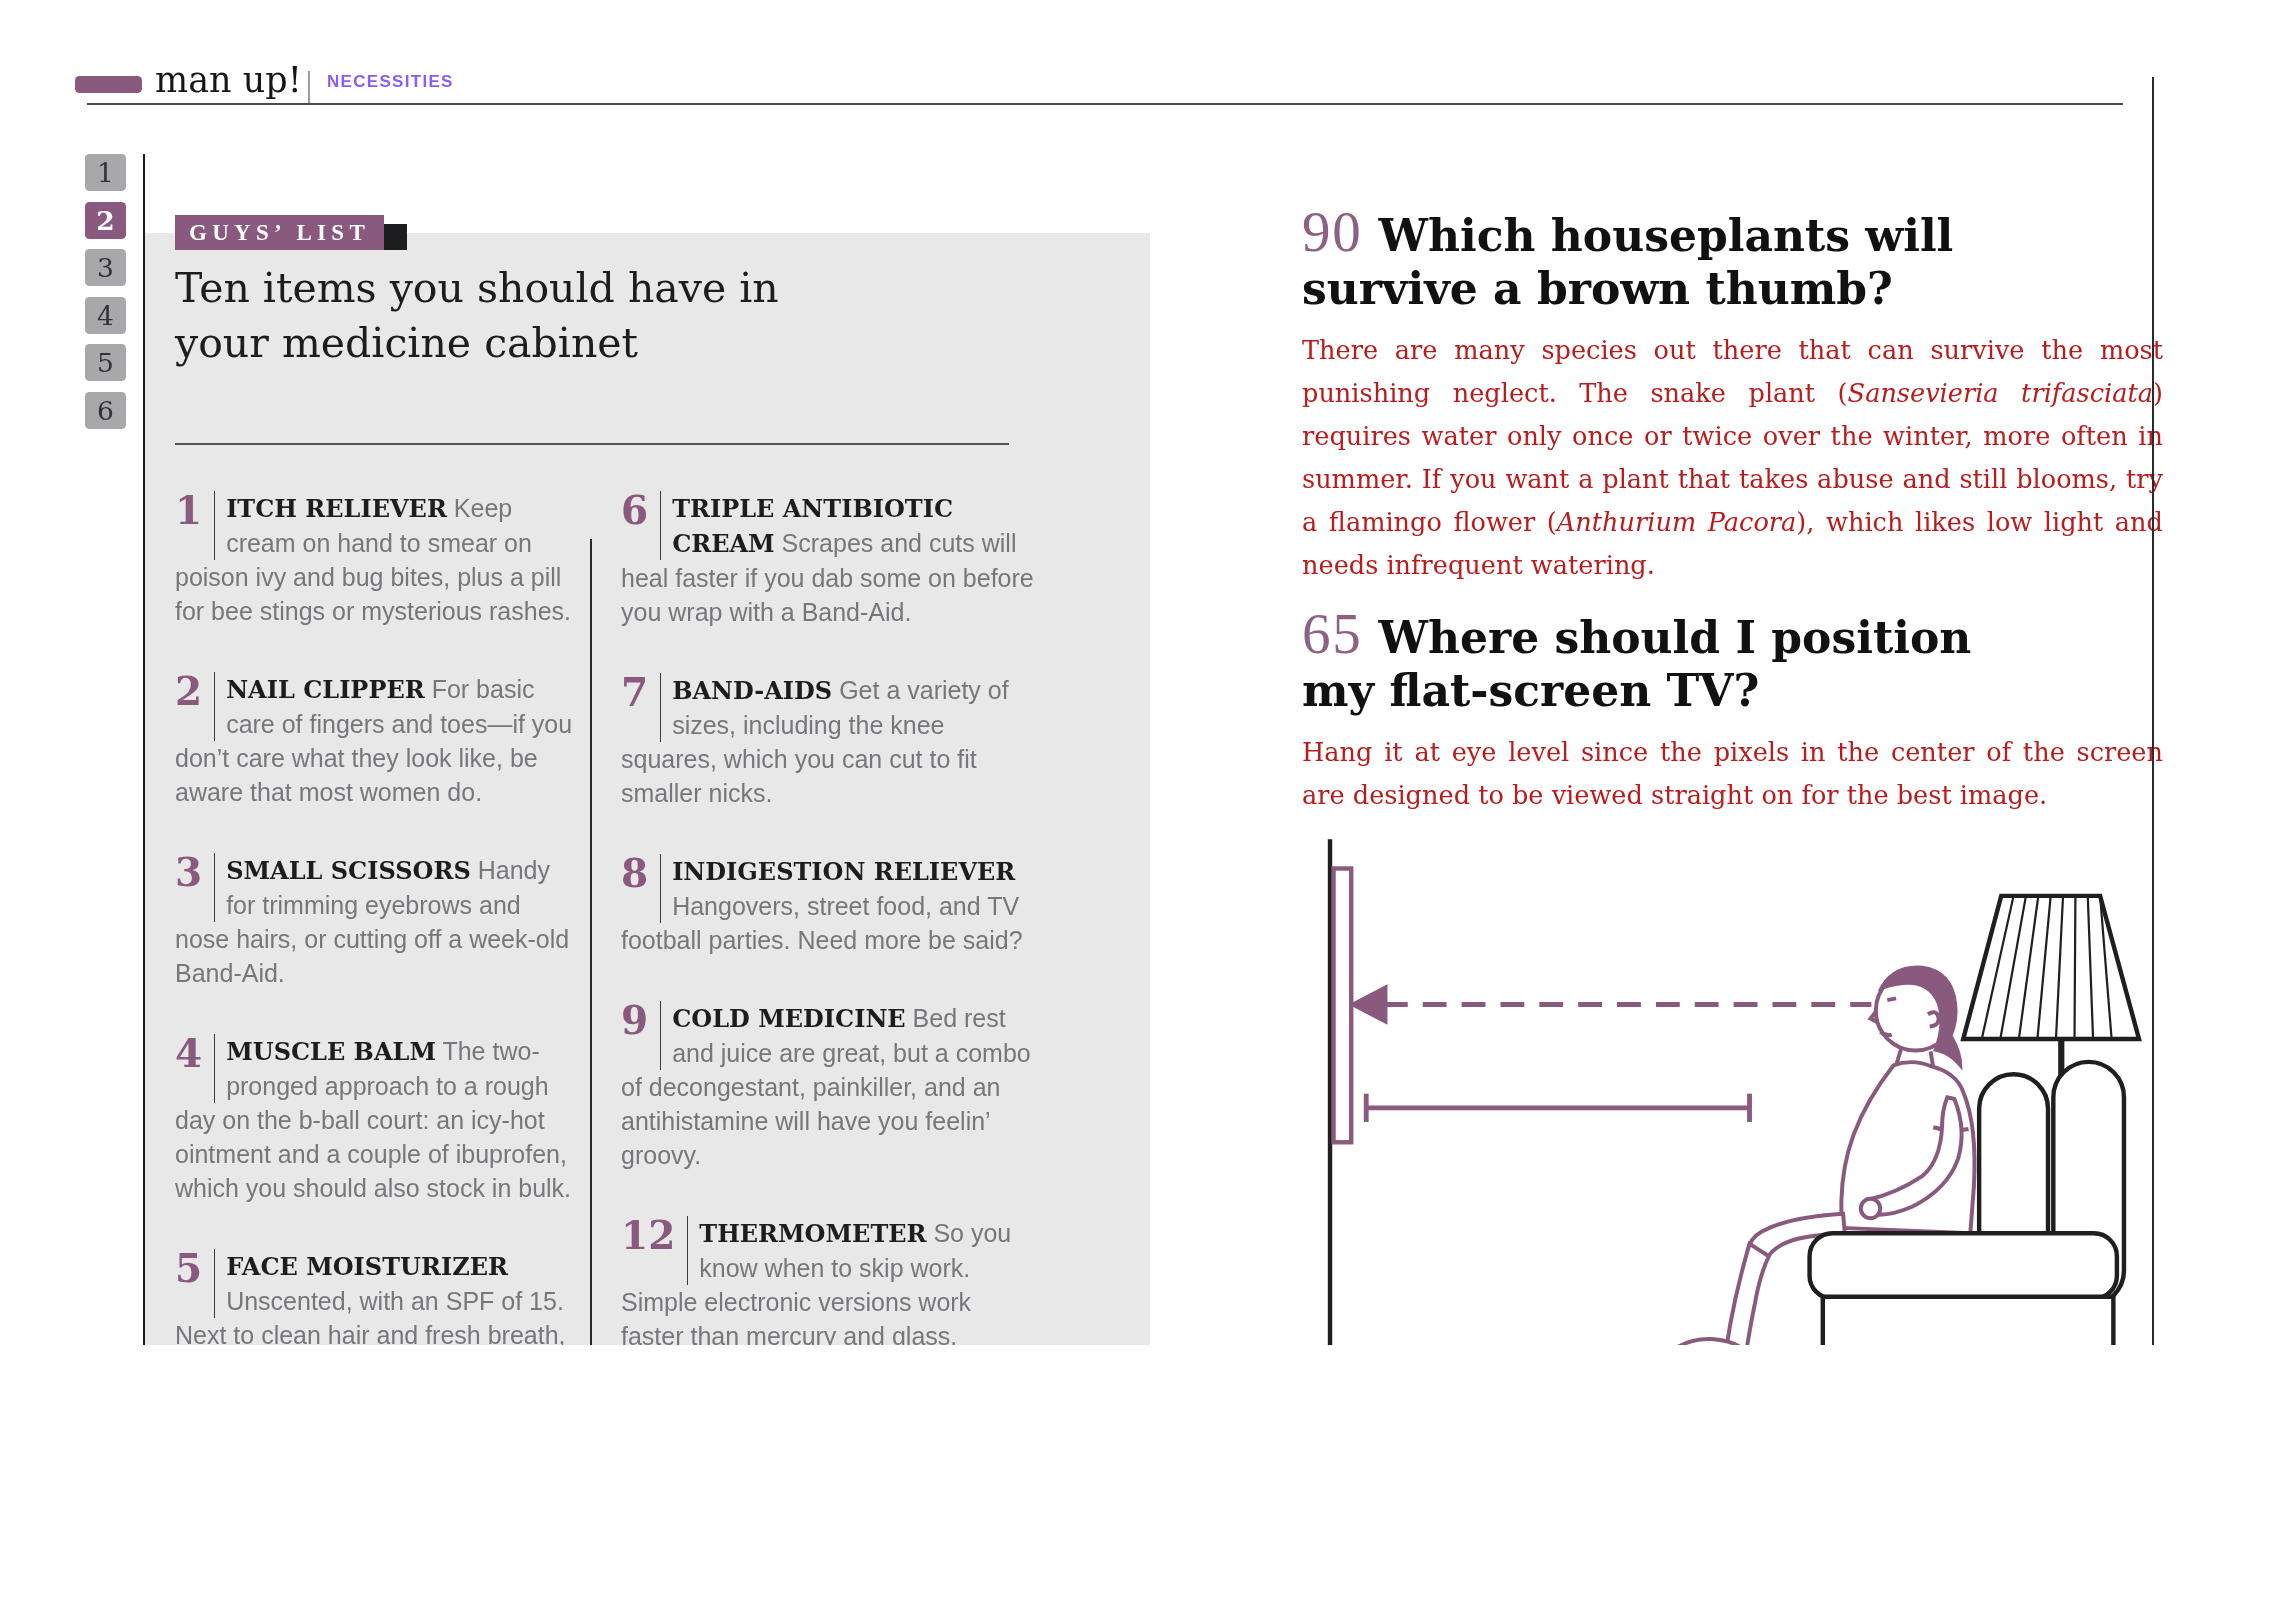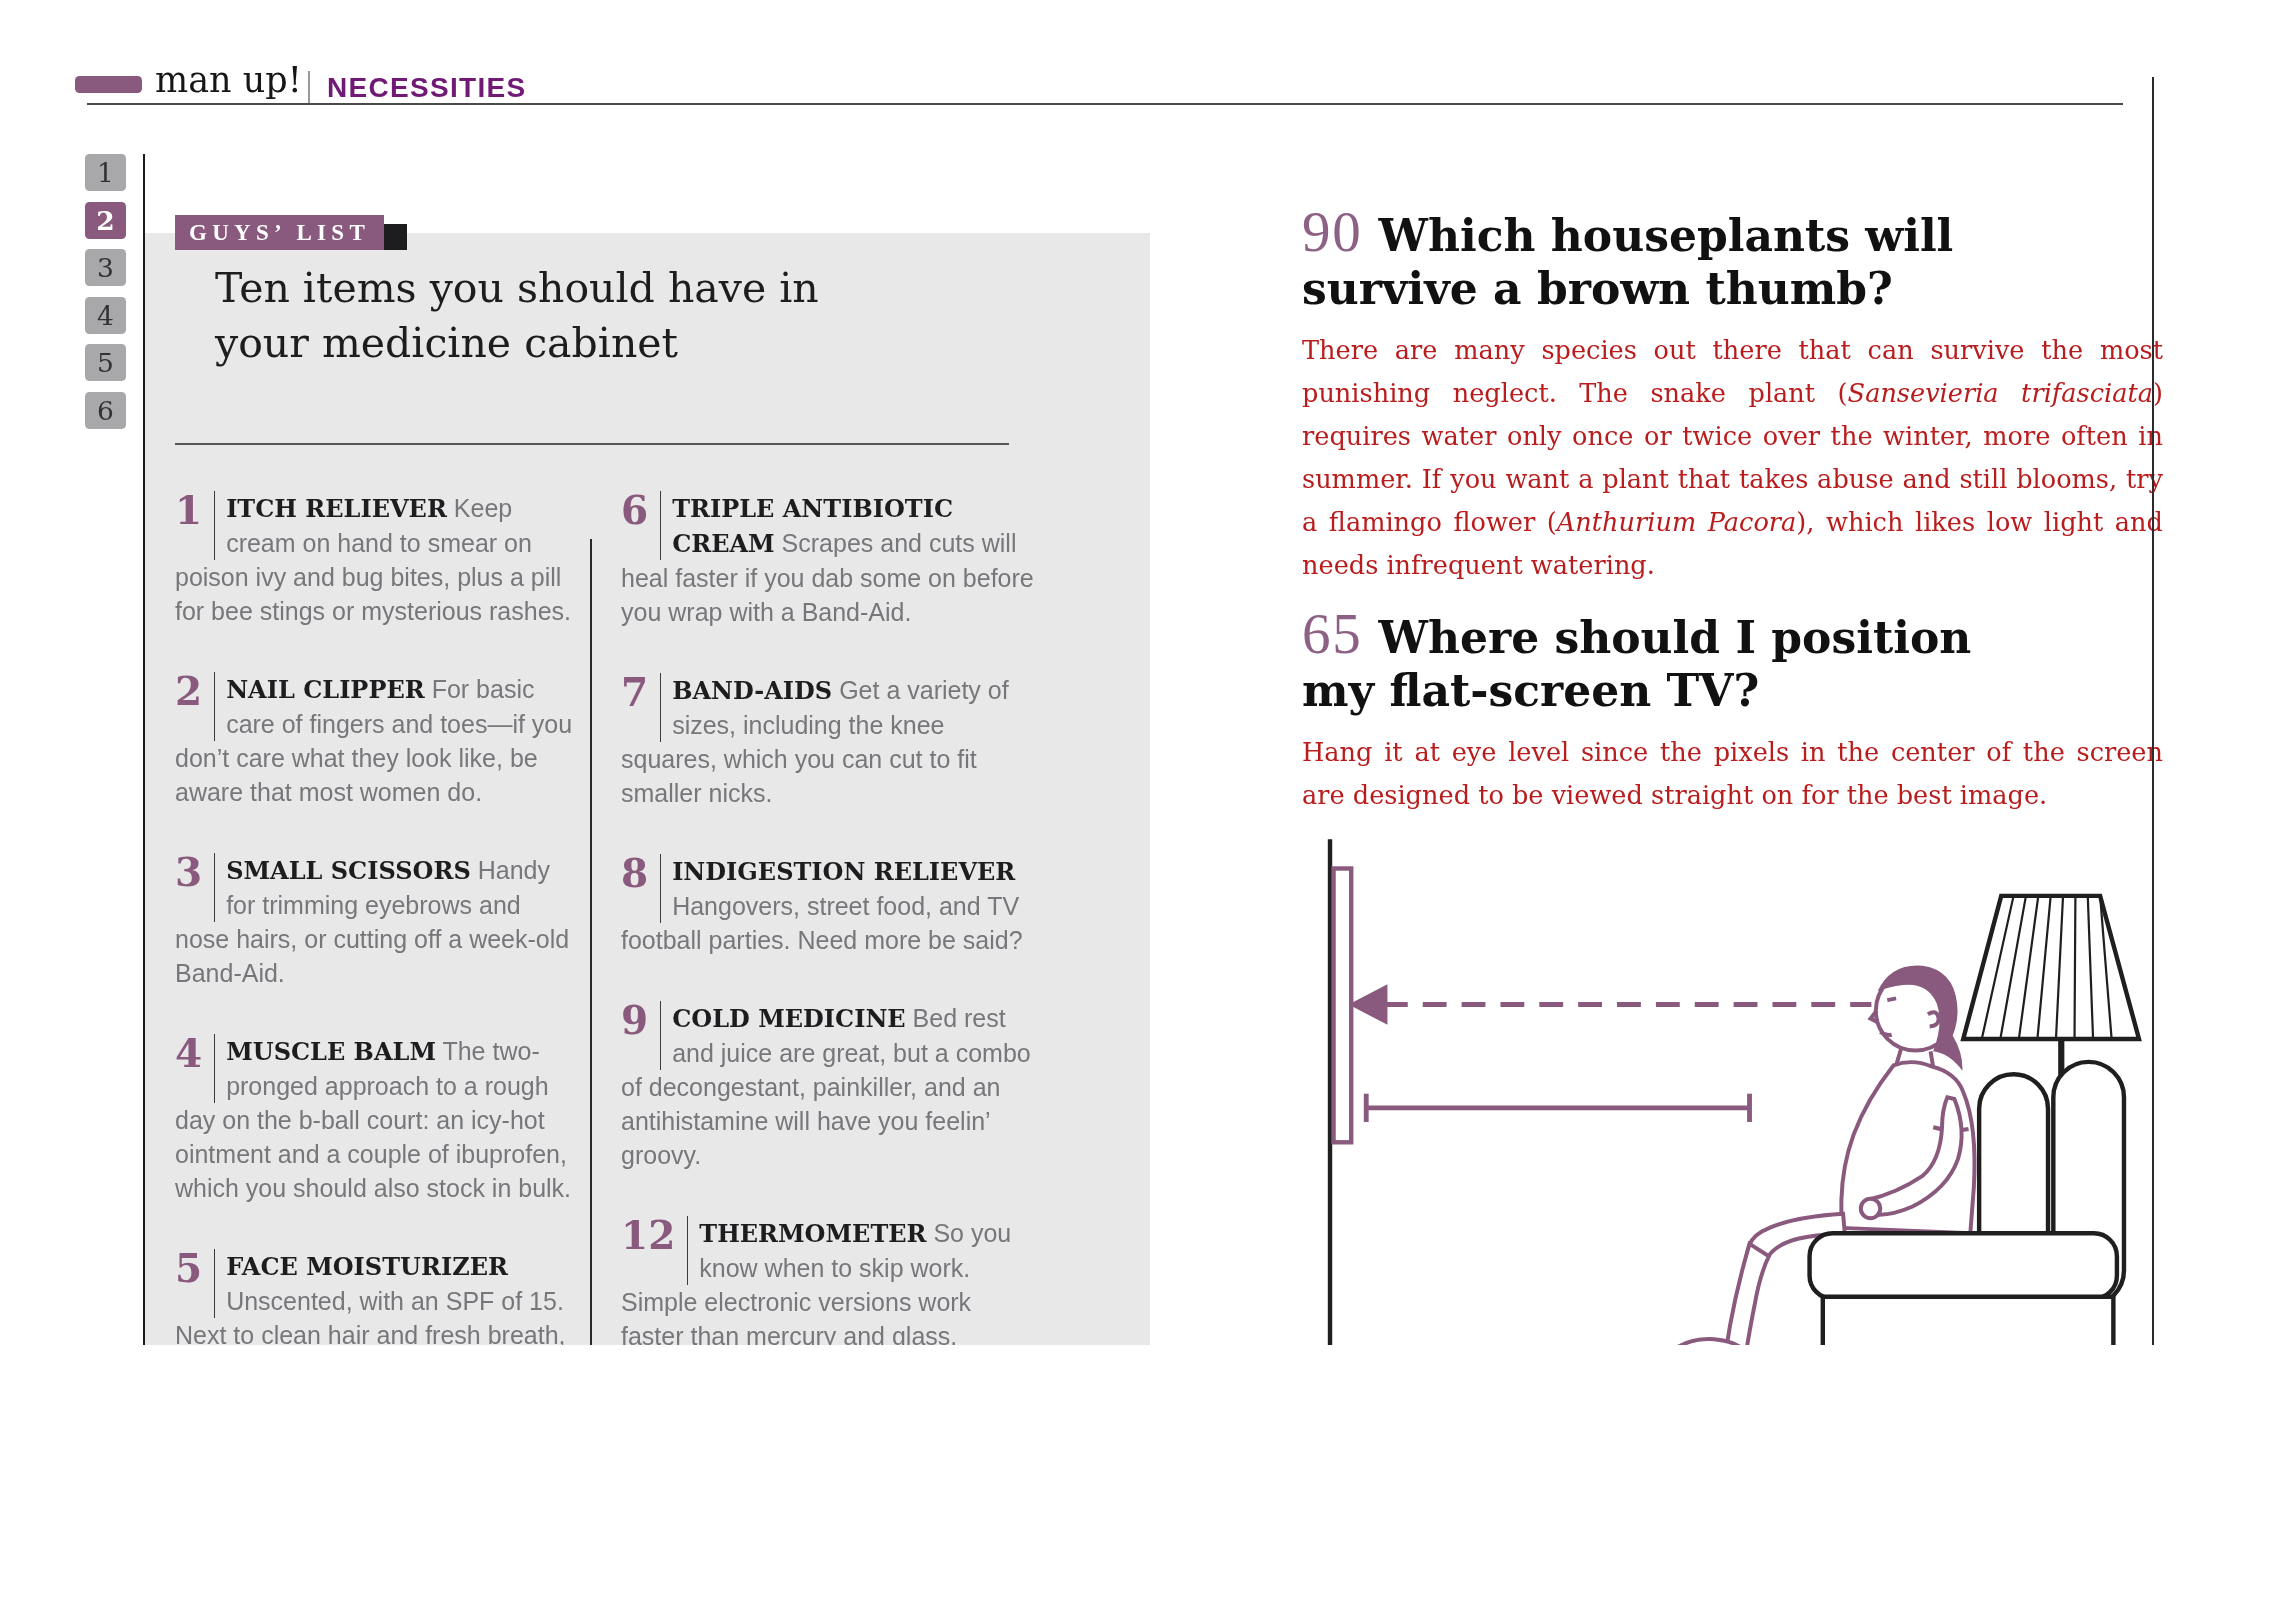--- a/index.html
+++ b/index.html
@@ -3,39 +3,39 @@
 <meta charset="utf-8">
 <style>
   html,body{margin:0;padding:0;background:#ffffff;}
   .canvas{position:relative;width:2295px;height:1345px;background:#ffffff;overflow:hidden;
           font-family:"Liberation Sans",sans-serif;}
 
   
   .brand-chip{position:absolute;left:75px;top:76px;width:67px;height:17px;background:#8a5a7e;border-radius:4.4px;}
   .brand{position:absolute;left:155px;top:60px;font-family:"DejaVu Serif",serif;font-size:35px;color:#161616;}
   .header-divider{position:absolute;left:308px;top:71px;width:1.8px;height:34px;background:#9a9a9a;}
-  .section-label{position:absolute;left:327px;top:72px;font-size:28px;font-weight:bold;letter-spacing:1.3px;color:#701a75;}
+  .section-label{position:absolute;left:327px;top:72px;font-size:17px;font-weight:bold;letter-spacing:1.3px;color:#8b5cf6;}
   .header-rule{position:absolute;left:87px;top:103px;width:2036px;height:1.8px;background:#4a4a4a;}
 
   
   .tabs{position:absolute;left:85px;top:154px;width:41px;}
   .tab{width:41px;height:37px;margin-bottom:10.6px;background:#a8a8ab;border-radius:4.4px;
        display:flex;align-items:center;justify-content:center;
        font-family:"DejaVu Serif",serif;font-size:26.5px;color:#323236;}
   .tab.active{background:#8a5a7e;color:#ffffff;font-weight:bold;}
   .page-vline{position:absolute;left:143px;top:154px;width:1.8px;height:1323px;background:#1a1a1a;}
   .gray-box{position:absolute;left:145px;top:233px;width:1005px;height:1197px;background:#e8e8e9;}
   .black-bar{position:absolute;left:145px;top:1430px;width:1005px;height:14px;background:#1c1c1e;}
 
   .badge{position:absolute;left:175px;top:215px;height:35px;line-height:35px;padding:0 14px;background:#8a5a7e;
          color:#ffffff;font-family:Liberation Serif, serif;font-weight:bold;font-size:23px;letter-spacing:5.3px;}
   .badge-sq{position:absolute;right:-23px;bottom:0;width:23px;height:26.5px;background:#1d1d1f;}
 
   .list-title{position:absolute;left:175px;top:261px;width:865px;font-family:"DejaVu Serif",serif;
-              font-size:41px;line-height:55px;color:#1d1d1f;margin-left:40px;}
+              font-size:41px;line-height:55px;color:#1d1d1f;}
   .title-rule{position:absolute;left:175px;top:443px;width:834px;height:1.8px;background:#55555a;}
 
   .list-grid{position:absolute;left:175px;top:491px;width:861px;display:grid;
              grid-template-columns:399px 415px;column-gap:47px;}
   .col-divider{position:absolute;left:590px;top:539px;width:1.8px;height:841px;background:#2b2b2d;}
   .item{margin-bottom:44px;font-size:25px;line-height:34px;color:#76777a;}
   .item-num{float:left;padding-right:11.5px;margin-right:11.5px;border-right:1.8px solid #3a3a3c;height:69px;
             font-family:"DejaVu Serif",serif;font-weight:bold;font-size:39px;line-height:39px;color:#8a5a7e;}
   .term{font-family:"DejaVu Serif",serif;font-weight:bold;font-size:24px;color:#1d1d1f;}
 

